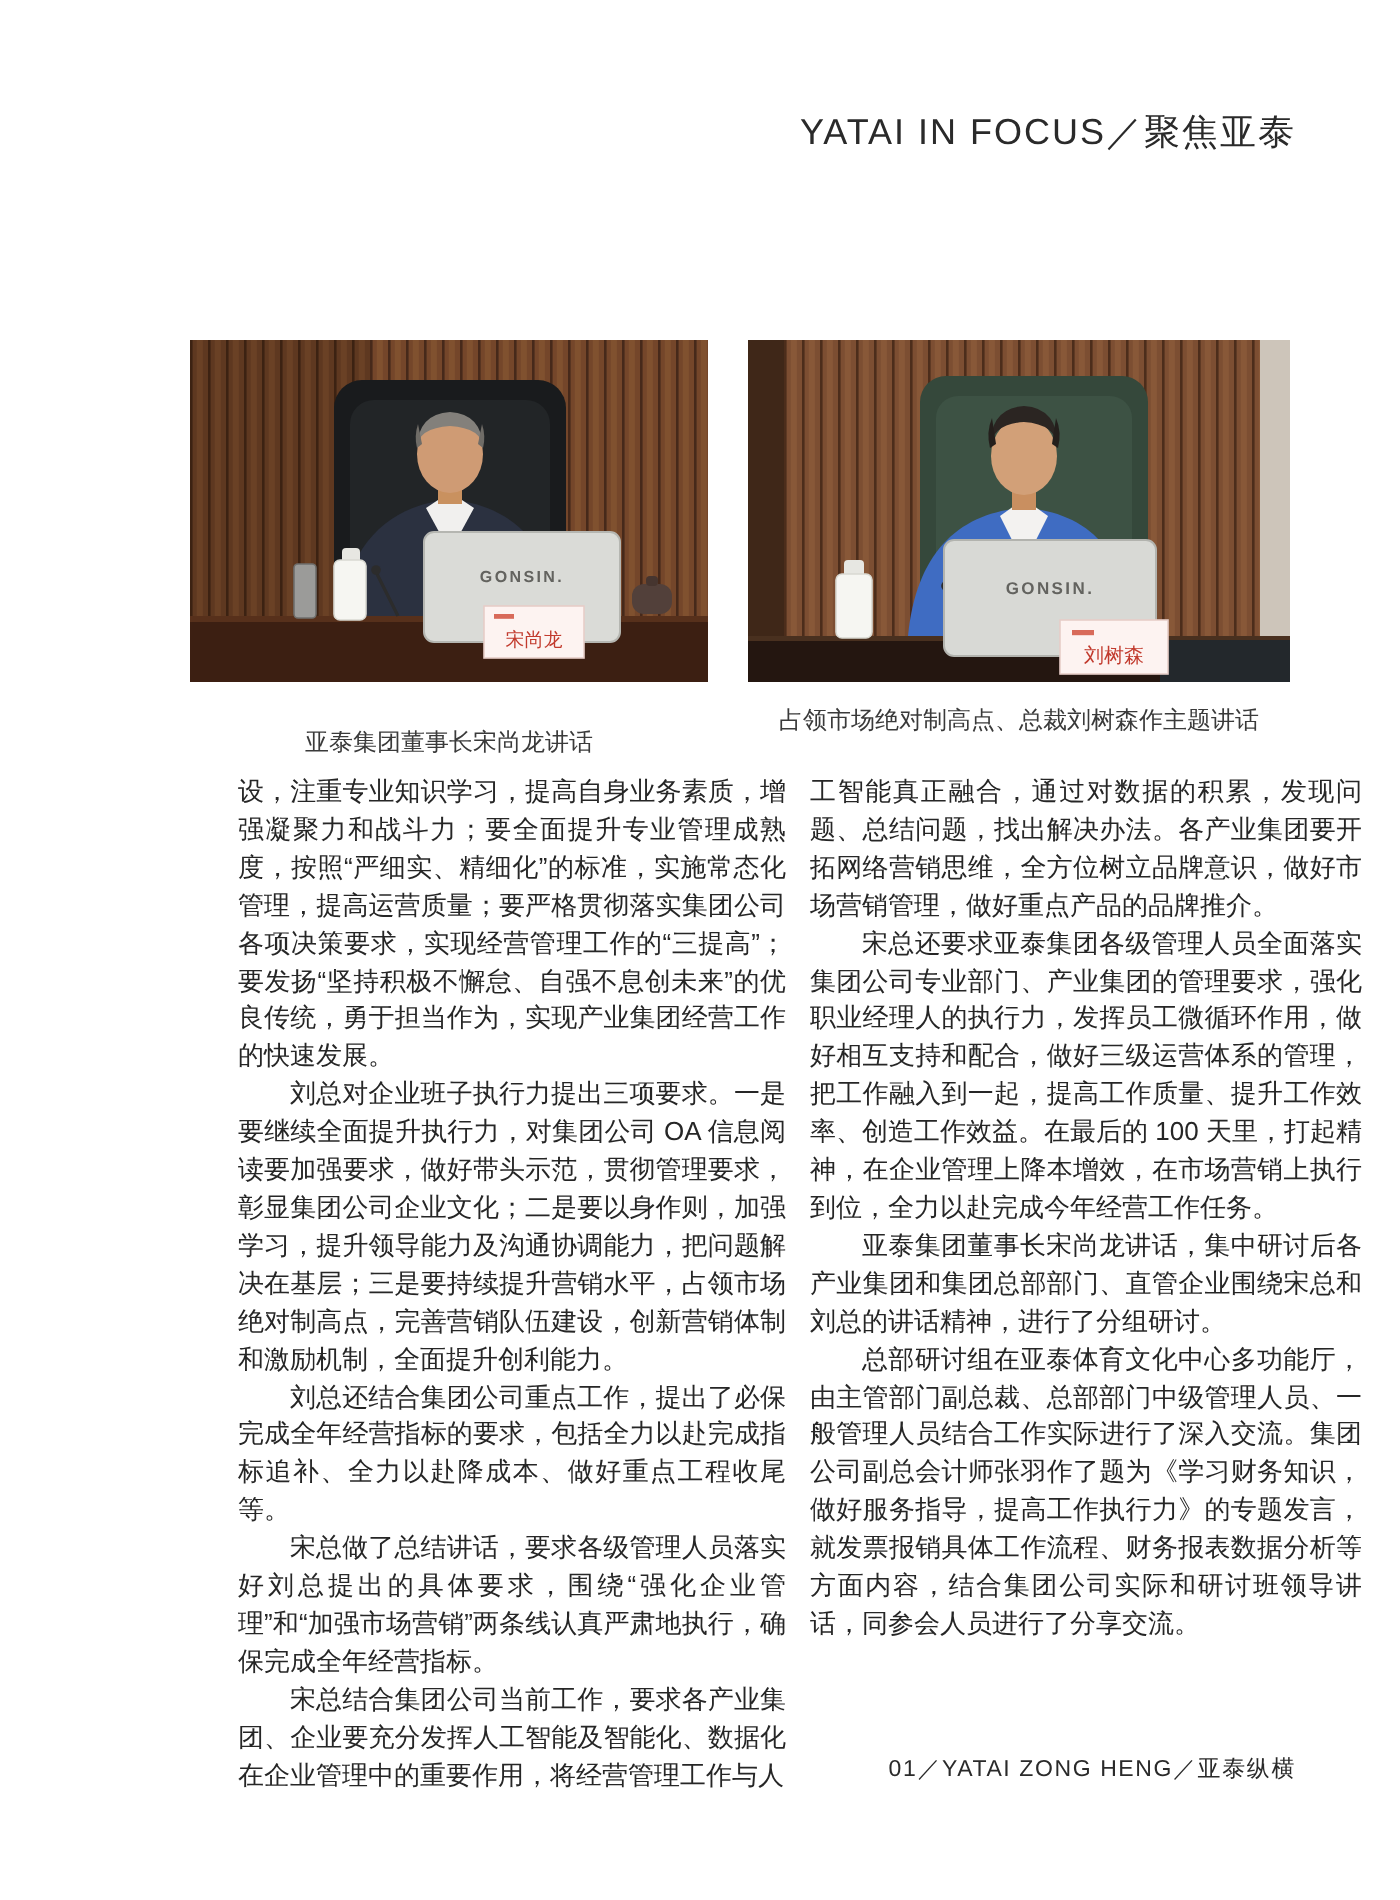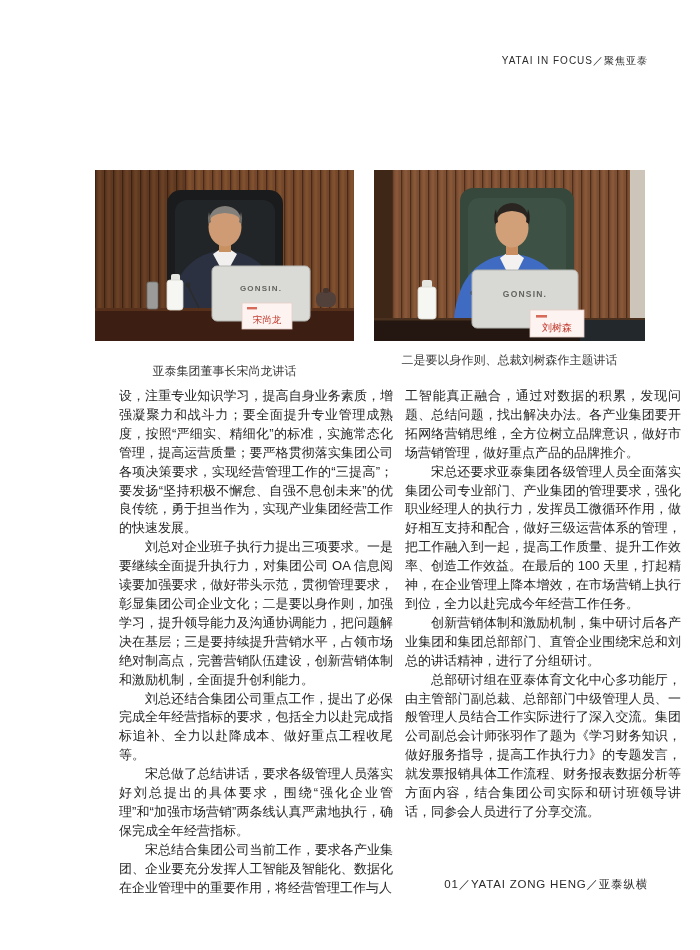--- a/index.html
+++ b/index.html
@@ -3,21 +3,21 @@
 <meta charset="utf-8">
 <style>
   html,body{margin:0;padding:0;}
   body{
     width:700px;height:950px;position:relative;background:#ffffff;
     font-family:"Liberation Sans","DejaVu Sans",sans-serif;
     color:#2b2b2b;overflow:hidden;
   }
   .page-header{
     position:absolute;top:54px;right:52px;
-    font-size:10px;letter-spacing:1px;color:#2a2a2a;font-weight:500;
+    font-size:18px;letter-spacing:1px;color:#2a2a2a;font-weight:500;
     white-space:nowrap;
   }
   .photo{
     position:absolute;overflow:hidden;background:#6e4527;
   }
   .photo-left{left:95px;top:170px;width:259px;height:171px;}
   .photo-right{left:374px;top:170px;width:271px;height:171px;}
   .photo svg{display:block;width:100%;height:100%;}
   .caption{
     position:absolute;top:352px;height:16px;
@@ -146,29 +146,29 @@
     </g>
     <g>
       <rect x="156" y="140" width="54" height="27" fill="#fdf3f1" stroke="#e6cdc8" stroke-width="0.8"></rect>
       <rect x="162" y="145" width="11" height="2.6" fill="#d86a5a"></rect>
       <text x="183" y="161" text-anchor="middle" font-size="10" fill="#c23b2e" font-family="DejaVu Sans, sans-serif">刘树森</text>
     </g>
   </svg>
 </div>
 
 <div class="caption caption-left">亚泰集团董事长宋尚龙讲话</div>
-<div class="caption caption-right">二是要以身作则、总裁刘树森作主题讲话</div>
+<div class="caption caption-right">占领市场绝对制高点、总裁刘树森作主题讲话</div>
 
 <div class="column column-left">
     <p class="para">设，注重专业知识学习，提高自身业务素质，增强凝聚力和战斗力；要全面提升专业管理成熟度，按照“严细实、精细化”的标准，实施常态化管理，提高运营质量；要严格贯彻落实集团公司各项决策要求，实现经营管理工作的“三提高”；要发扬“坚持积极不懈怠、自强不息创未来”的优良传统，勇于担当作为，实现产业集团经营工作的快速发展。</p>
     <p class="para indent">刘总对企业班子执行力提出三项要求。一是要继续全面提升执行力，对集团公司 OA 信息阅读要加强要求，做好带头示范，贯彻管理要求，彰显集团公司企业文化；二是要以身作则，加强学习，提升领导能力及沟通协调能力，把问题解决在基层；三是要持续提升营销水平，占领市场绝对制高点，完善营销队伍建设，创新营销体制和激励机制，全面提升创利能力。</p>
     <p class="para indent">刘总还结合集团公司重点工作，提出了必保完成全年经营指标的要求，包括全力以赴完成指标追补、全力以赴降成本、做好重点工程收尾等。</p>
     <p class="para indent">宋总做了总结讲话，要求各级管理人员落实好刘总提出的具体要求，围绕“强化企业管理”和“加强市场营销”两条线认真严肃地执行，确保完成全年经营指标。</p>
     <p class="para indent">宋总结合集团公司当前工作，要求各产业集团、企业要充分发挥人工智能及智能化、数据化在企业管理中的重要作用，将经营管理工作与人</p>
   </div>
 <div class="column column-right">
     <p class="para">工智能真正融合，通过对数据的积累，发现问题、总结问题，找出解决办法。各产业集团要开拓网络营销思维，全方位树立品牌意识，做好市场营销管理，做好重点产品的品牌推介。</p>
     <p class="para indent">宋总还要求亚泰集团各级管理人员全面落实集团公司专业部门、产业集团的管理要求，强化职业经理人的执行力，发挥员工微循环作用，做好相互支持和配合，做好三级运营体系的管理，把工作融入到一起，提高工作质量、提升工作效率、创造工作效益。在最后的 100 天里，打起精神，在企业管理上降本增效，在市场营销上执行到位，全力以赴完成今年经营工作任务。</p>
-    <p class="para indent">创新营销体制和激励机制，集中研讨后各产业集团和集团总部部门、直管企业围绕宋总和刘总的讲话精神，进行了分组研讨。</p>
+    <p class="para indent">亚泰集团董事长宋尚龙讲话，集中研讨后各产业集团和集团总部部门、直管企业围绕宋总和刘总的讲话精神，进行了分组研讨。</p>
     <p class="para indent">总部研讨组在亚泰体育文化中心多功能厅，由主管部门副总裁、总部部门中级管理人员、一般管理人员结合工作实际进行了深入交流。集团公司副总会计师张羽作了题为《学习财务知识，做好服务指导，提高工作执行力》的专题发言，就发票报销具体工作流程、财务报表数据分析等方面内容，结合集团公司实际和研讨班领导讲话，同参会人员进行了分享交流。</p>
   </div>
 
 <div class="page-footer">01／YATAI ZONG HENG／亚泰纵横</div>
 
 </body></html>

